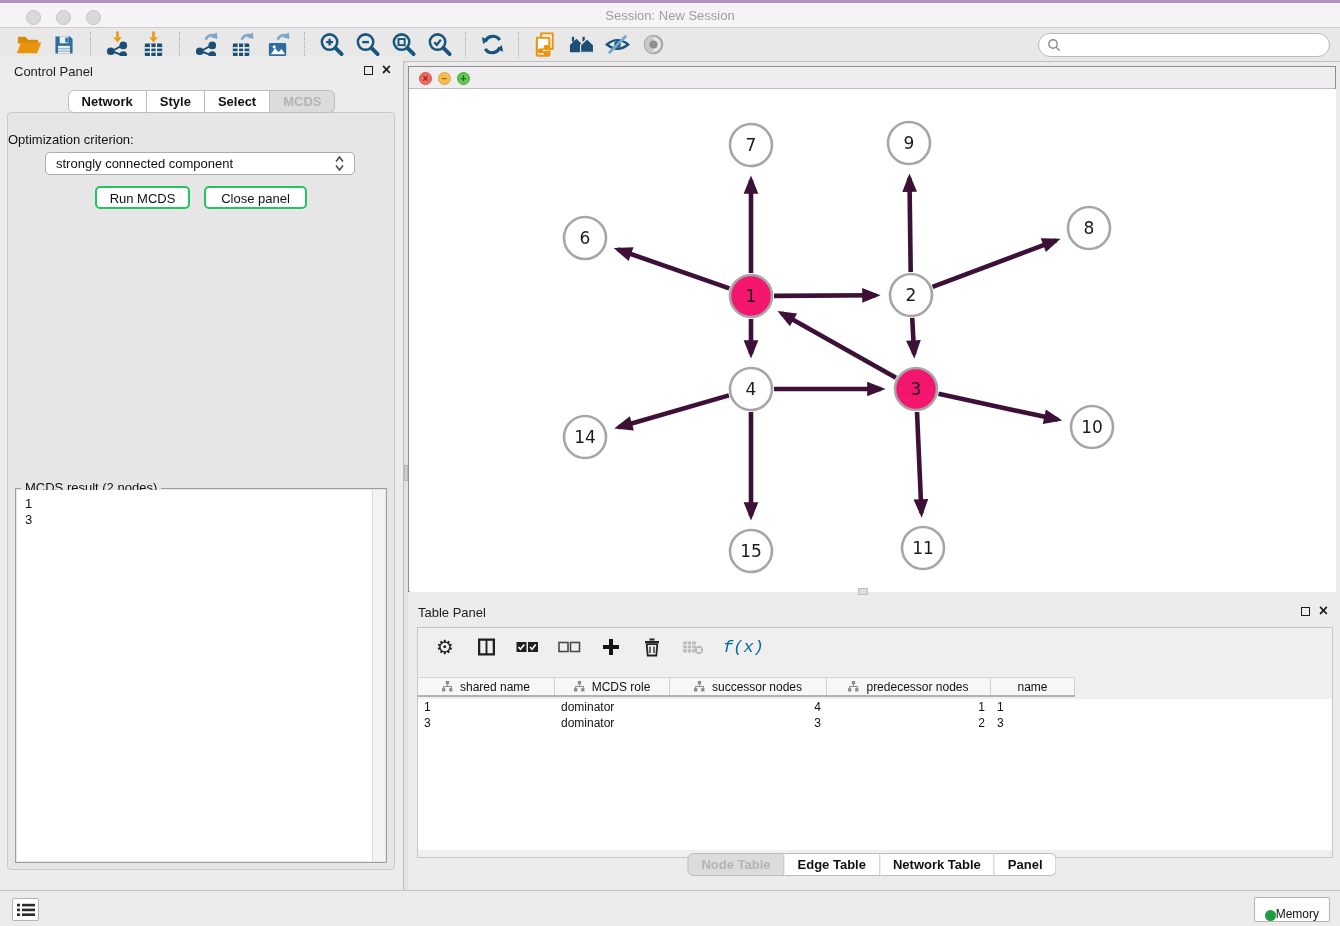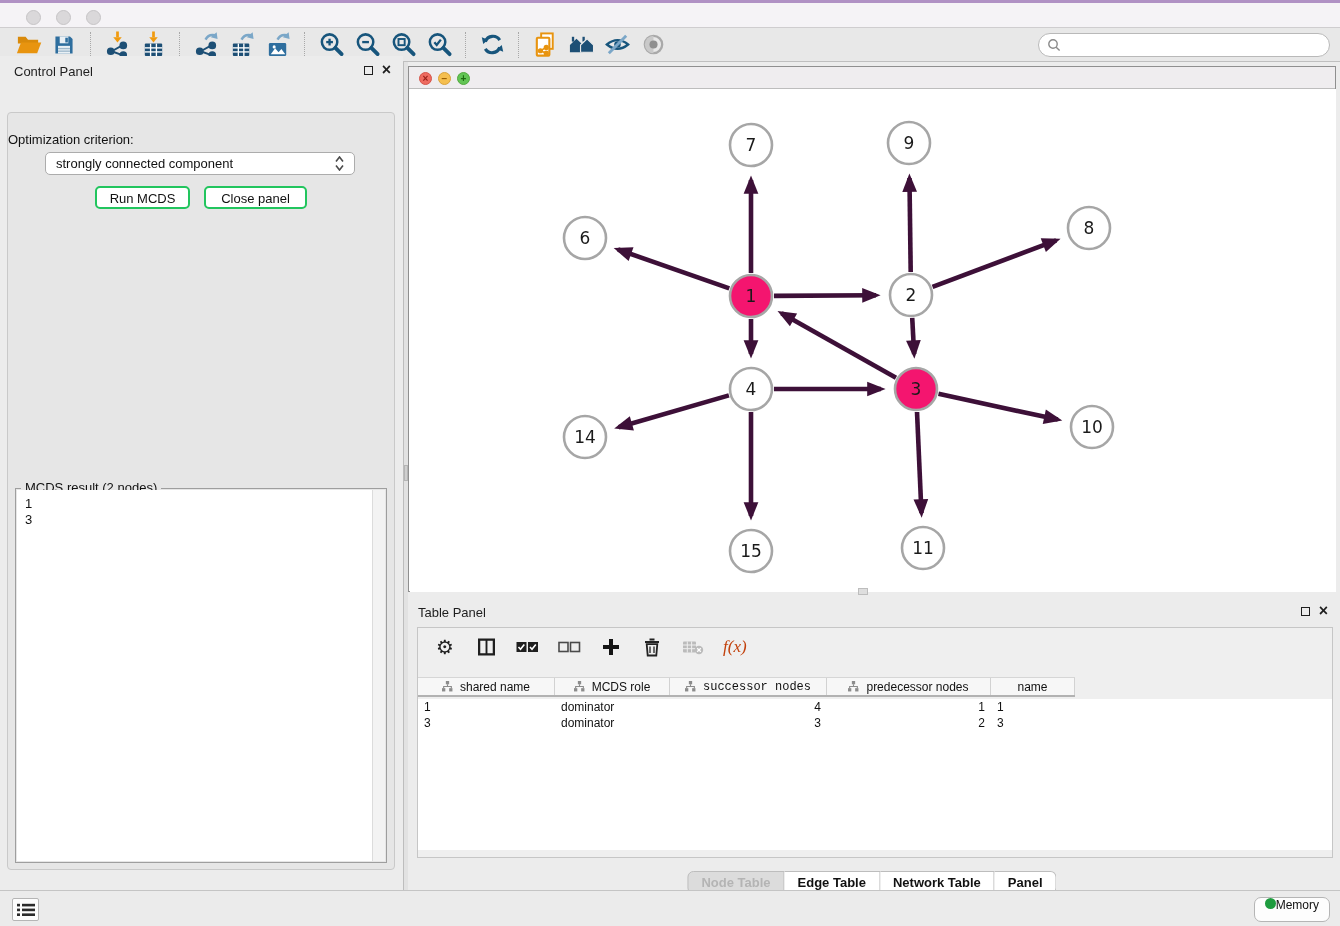--- a/index.html
+++ b/index.html
@@ -73,47 +73,48 @@
   .mac-green { left:48px; background:#62C554; border:1px solid #52A83F; color:#1D6A10; }
   .nw-canvas { position:absolute; left:1px; top:22px; width:926px; height:503px; background:#fff; }
   .h-grip { position:absolute; left:858px; top:588px; width:10px; height:7px; background:#DEDEDE; border:1px solid #BDBDBD; }
 
   
   .table-panel { position:absolute; left:408px; top:597px; width:928px; height:293px; background:#ECECEC; }
   .tp-box { position:absolute; left:9px; top:30px; width:916px; height:231px; background:#EFEFEF; border:1px solid #C6C6C6; }
   .tp-toolbar { position:absolute; left:0; top:0; width:100%; height:38px; display:flex; align-items:center; padding-left:16px; gap:19px; }
   .tpbtn { display:flex; align-items:center; justify-content:center; height:26px; min-width:22px; cursor:default; }
   .gear-glyph { font-family:"DejaVu Sans", sans-serif; font-size:20px; color:#1F1F1F; line-height:20px; }
-  .fx-glyph { font-family:Liberation Serif, serif; font-style:italic; font-size:17px; color:#c2410c; }
+  .fx-glyph { font-family:Liberation Mono, monospace; font-style:italic; font-size:17px; color:#0369a1; }
 
   .t-header { position:absolute; left:0; top:49px; height:20px; display:flex; background:#F7F7F7; border-top:1px solid #D6D6D6; border-bottom:2px solid #B2B2B2; }
   .th { display:flex; align-items:center; justify-content:center; gap:7px; font-size:12px; color:#111;
     border-right:1px solid #D2D2D2; height:100%; }
   .t-body { position:absolute; left:0; top:71px; width:914px; height:151px; background:#fff; }
   .tr { display:flex; height:16px; }
   .td { font-size:12px; color:#111; padding:1px 6px; overflow:hidden; white-space:nowrap; }
-  #tp-tabs { position:absolute; left:50%; top:274px; transform:translateX(-50%); }
+  #tp-tabs { position:absolute; left:50%; top:256px; transform:translateX(-50%); }
 
   
   .status-bar { position:absolute; left:0; top:890px; width:1340px; height:36px; background:#EBEBEB; border-top:1px solid #C4C4C4; }
   .list-btn { position:absolute; left:12px; top:7px; width:27px; height:23px; background:#FDFDFD; border:1px solid #B5B5B5; border-radius:2px;
     display:flex; align-items:center; justify-content:center; }
-  .memory-btn { position:absolute; right:10px; top:6px; height:25px; background:#FDFDFD; border:1px solid #B5B5B5; border-radius:7px;
-    display:flex; align-items:flex-start; padding:0 10px; font-size:12px; color:#111; }
+  .memory-btn { position:absolute; right:10px; top:6px; height:25px; background:#FDFDFD; border:1px solid #B5B5B5; border-radius:2px;
+    display:flex; align-items:flex-end; padding:0 10px; font-size:12px; color:#111; }
   .mem-dot { width:11px; height:11px; border-radius:50%; display:inline-block; }
 </style>
 </head>
 <body>
 
 <div id="root">
 
   <div class="titlebar">
     <span class="tl-dot" style="left:26px"></span>
     <span class="tl-dot" style="left:56px"></span>
     <span class="tl-dot" style="left:86px"></span>
+    <div class="title">Session: New Session</div>
   </div>
 
   <div class="toolbar">
     <div class="tbtn">
       <svg width="27" height="27" viewBox="0 0 28 28">
           <path d="M3 6h8l2.5 3H24v4H3z" fill="#D98A0B"></path>
           <path d="M2 23l4.2-11h21l-4.2 11z" fill="#E8940F"></path>
         </svg>
     </div>
     <div class="tbtn">
@@ -282,20 +283,26 @@
   </div>
 
   <div class="control-panel">
     <div class="cp-header">
       <span class="panel-title">Control Panel</span>
       <span class="panel-icons">
         <span class="float-ico"></span>
         <span class="close-ico">×</span>
       </span>
     </div>
+    <div class="tabs" id="cp-tabs">
+        <div class="tab">Network</div>
+        <div class="tab">Style</div>
+        <div class="tab">Select</div>
+        <div class="tab active">MCDS</div>
+      </div>
     <div class="cp-box">
       <div class="opt-label">Optimization criterion:</div>
       <div class="dropdown">
         <span>strongly connected component</span>
         <svg width="9" height="15" viewBox="0 0 9 15">
             <path d="M1 5.4L4.5 1 8 5.4" fill="none" stroke="#4A4A4A" stroke-width="1.6"></path>
             <path d="M1 9.6L4.5 14 8 9.6" fill="none" stroke="#4A4A4A" stroke-width="1.6"></path>
           </svg>
       </div>
       <div class="btn" id="run-btn">Run MCDS</div>
@@ -470,21 +477,21 @@
           </div>
           <div class="th" style="width: 115px;">
             <svg width="11" height="11" viewBox="0 0 10 10">
               <rect x="3.5" y="0" width="3" height="3" fill="#8C8C8C"></rect>
               <rect x="0" y="6.5" width="3" height="3" fill="#8C8C8C"></rect>
               <rect x="6.5" y="6.5" width="3" height="3" fill="#8C8C8C"></rect>
               <path d="M5 3v2M1.5 6.5V5h7v1.5" stroke="#8C8C8C" fill="none" stroke-width="1"></path>
             </svg>
             <span>MCDS role</span>
           </div>
-          <div class="th" style="width: 157px; font-family: Liberation Mono, monospace;">
+          <div class="th" style="width: 157px;">
             <svg width="11" height="11" viewBox="0 0 10 10">
               <rect x="3.5" y="0" width="3" height="3" fill="#8C8C8C"></rect>
               <rect x="0" y="6.5" width="3" height="3" fill="#8C8C8C"></rect>
               <rect x="6.5" y="6.5" width="3" height="3" fill="#8C8C8C"></rect>
               <path d="M5 3v2M1.5 6.5V5h7v1.5" stroke="#8C8C8C" fill="none" stroke-width="1"></path>
             </svg>
             <span>successor nodes</span>
           </div>
           <div class="th" style="width: 164px;">
             <svg width="11" height="11" viewBox="0 0 10 10">

